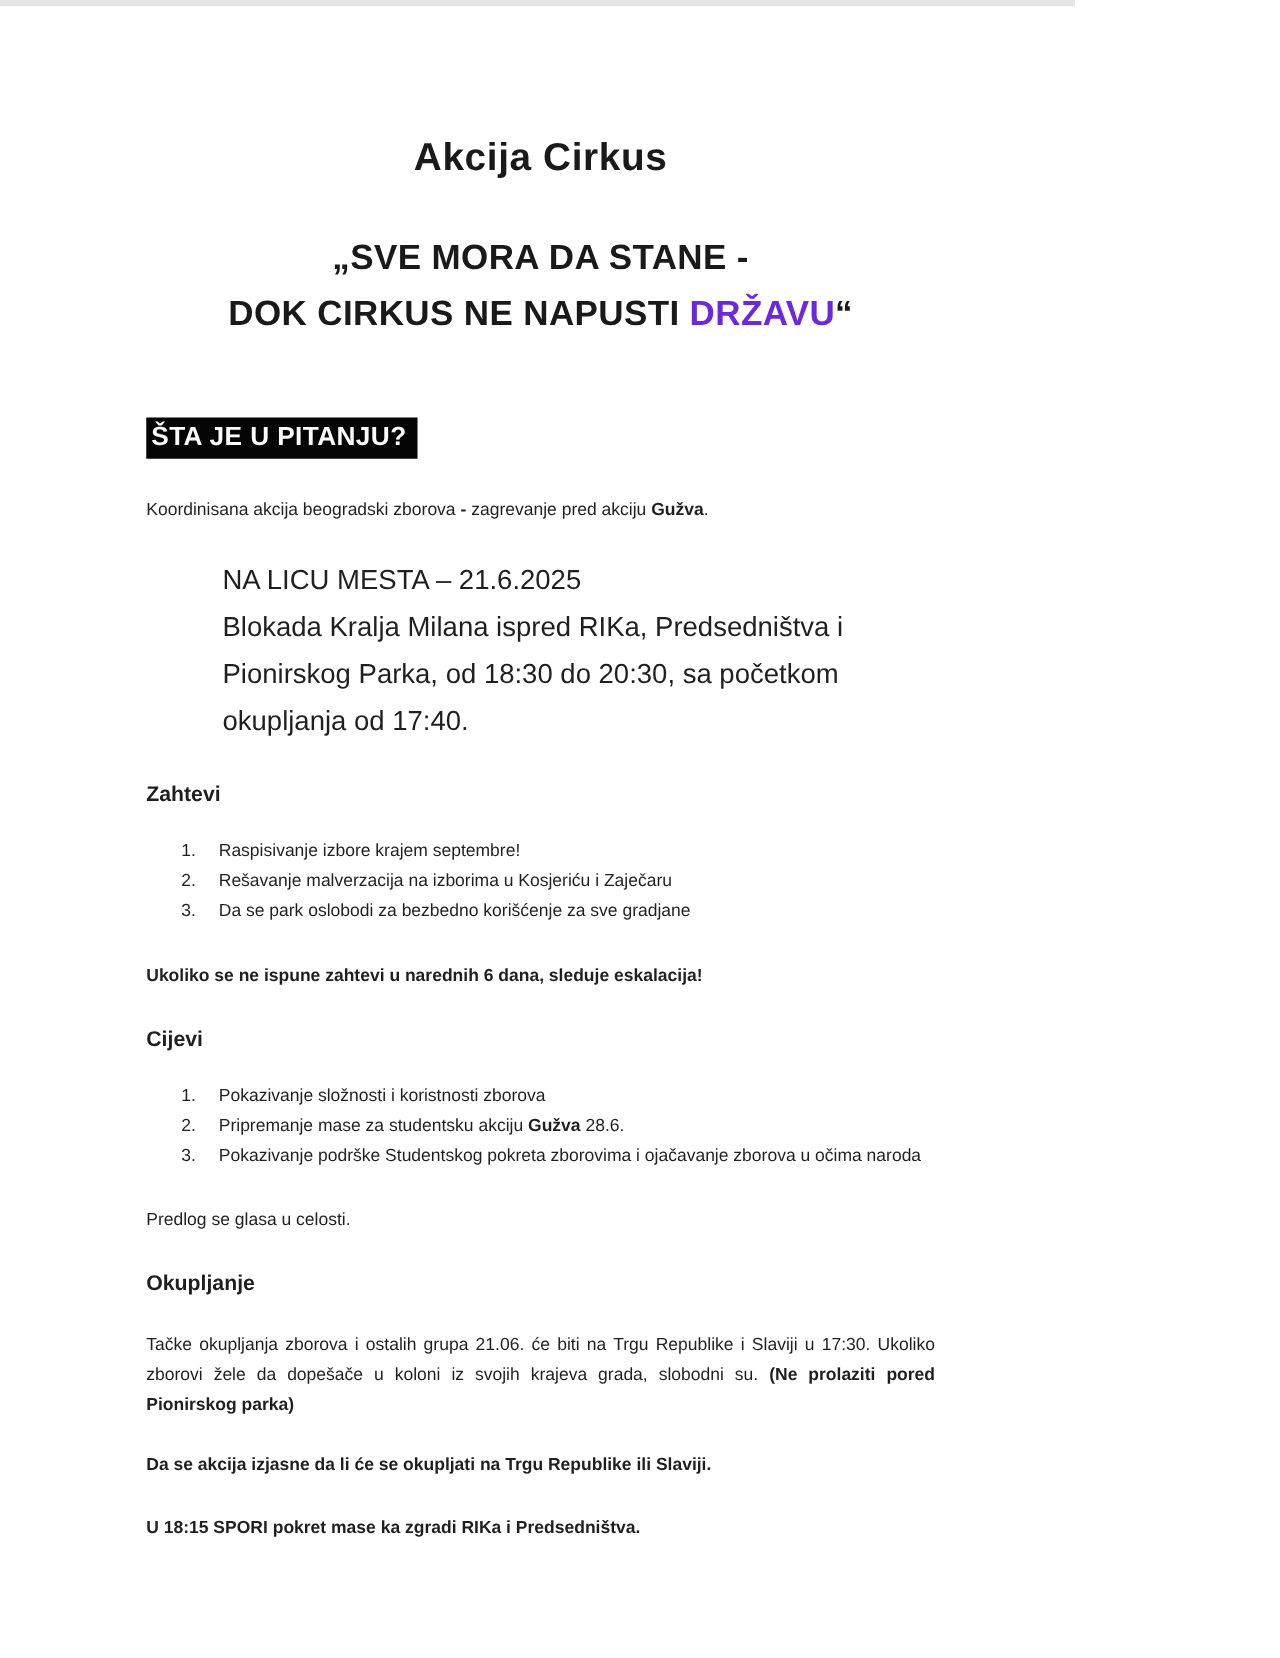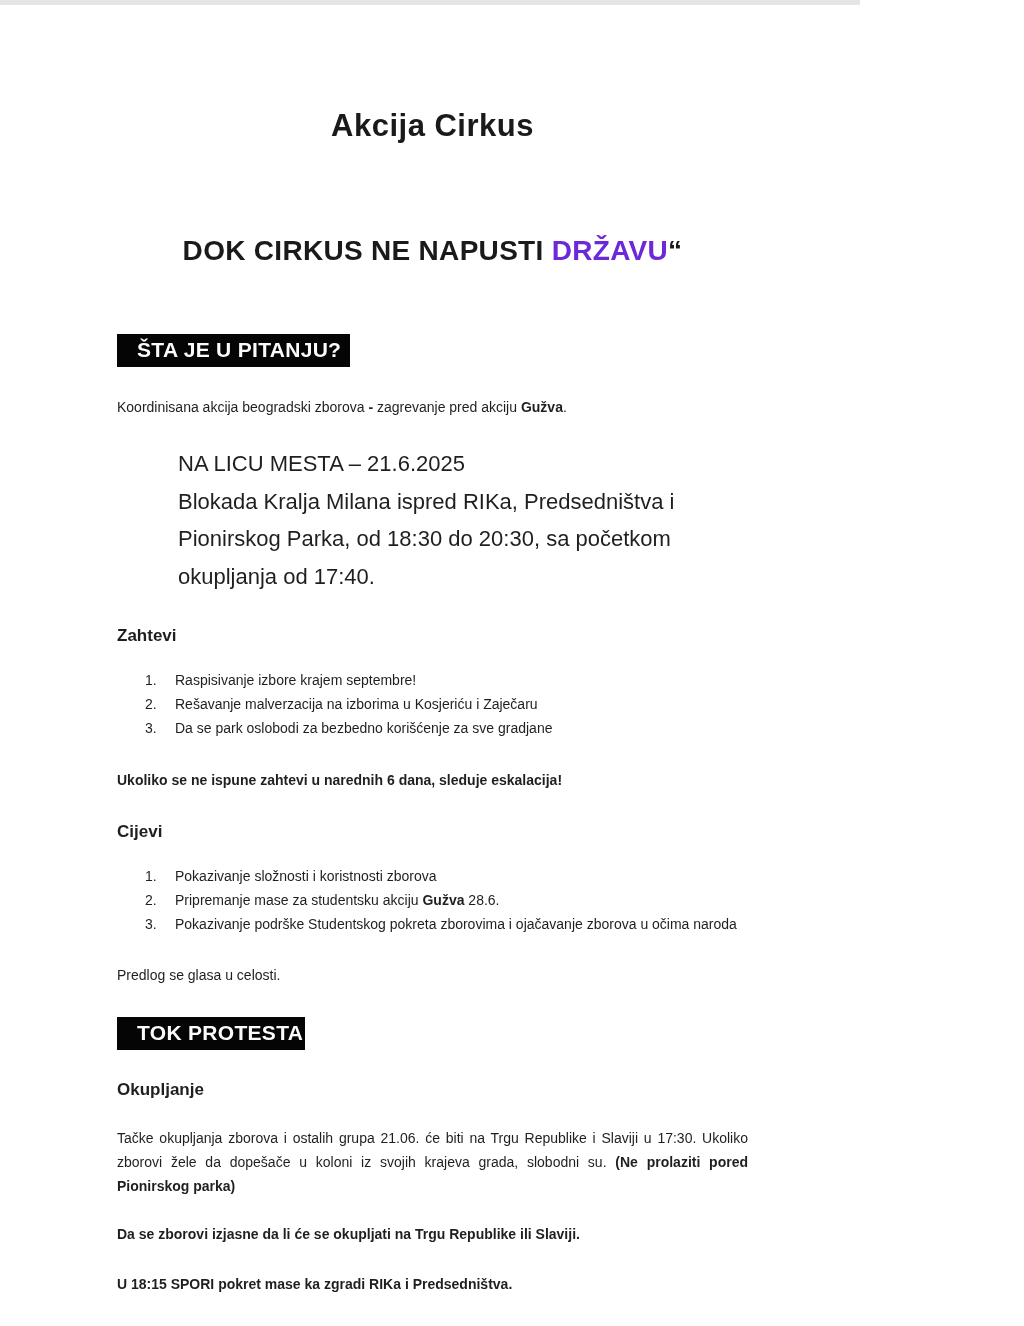--- a/index.html
+++ b/index.html
@@ -40,21 +40,21 @@
     line-height: 1.6;
     color: #1a1a1a;
     letter-spacing: 0.3px;
   }
   .black-heading {
     display: inline-block;
     background: #050505;
     color: #fbfbfb;
     font-size: 21px;
     font-weight: bold;
-    padding: 4px 9px 5px 20px;
+    padding: 4px 9px 5px 4px;
     letter-spacing: 0.3px;
   }
   .h-pitanje { margin-top: 60px; }
   .h-tok { margin-top: 30px; padding-right: 2px; }
   p, .list-row { font-size: 14px; line-height: 1.72; }
   .p-intro { margin-top: 28px; }
   .indent-block {
     margin-top: 26px;
     margin-left: 61px;
     max-width: 740px;
@@ -88,21 +88,21 @@
 <body>
 
 <div class="doc-page">
   <div class="top-strip"></div>
 
   <div class="content">
 
     <h1 class="doc-title">Akcija Cirkus</h1>
 
     <h2 class="doc-subtitle">
-      <br>
+      <span>„SVE MORA DA STANE -</span><br>
       <span>DOK CIRKUS NE NAPUSTI </span><span style="color: #6d28d9; margin-top: 42px;">DRŽAVU</span><span>“</span>
     </h2>
 
     <div>
       <span class="black-heading h-pitanje">ŠTA JE U PITANJU?</span>
     </div>
 
     <p class="p-intro"><span>Koordinisana akcija beogradski zborova </span><span class="bold">-</span><span> zagrevanje pred akciju </span><span class="bold">Gužva</span><span>.</span></p>
 
     <div class="indent-block">
@@ -142,26 +142,23 @@
       </div>
       <div class="list-row">
         <span class="list-num">3.</span>
         <span><span>Pokazivanje podrške Studentskog pokreta zborovima i ojačavanje zborova u očima naroda</span><span class="bold"></span><span></span></span>
       </div>
     </div>
 
 
     <p class="p-predlog">Predlog se glasa u celosti.</p>
 
-    <div>
-      <span class="black-heading h-tok">TOK PROTESTA</span>
-    </div>
 
     <div class="sub-heading">Okupljanje</div>
 
     <p class="p-gathering"><span>Tačke okupljanja zborova i ostalih grupa 21.06. će biti na Trgu Republike i Slaviji u 17:30. Ukoliko zborovi žele da dopešače u koloni iz svojih krajeva grada, slobodni su. </span><span class="bold">(Ne prolaziti pored Pionirskog parka)</span></p>
 
-    <p class="p-decision">Da se zborovi izjasne da li će se okupljati na Trgu Republike ili Slaviji.</p>
+    <p class="p-decision">Da se akcija izjasne da li će se okupljati na Trgu Republike ili Slaviji.</p>
 
     <p class="p-movement">U 18:15 SPORI pokret mase ka zgradi RIKa i Predsedništva.</p>
 
   </div>
 </div>
 
 </body></html>

